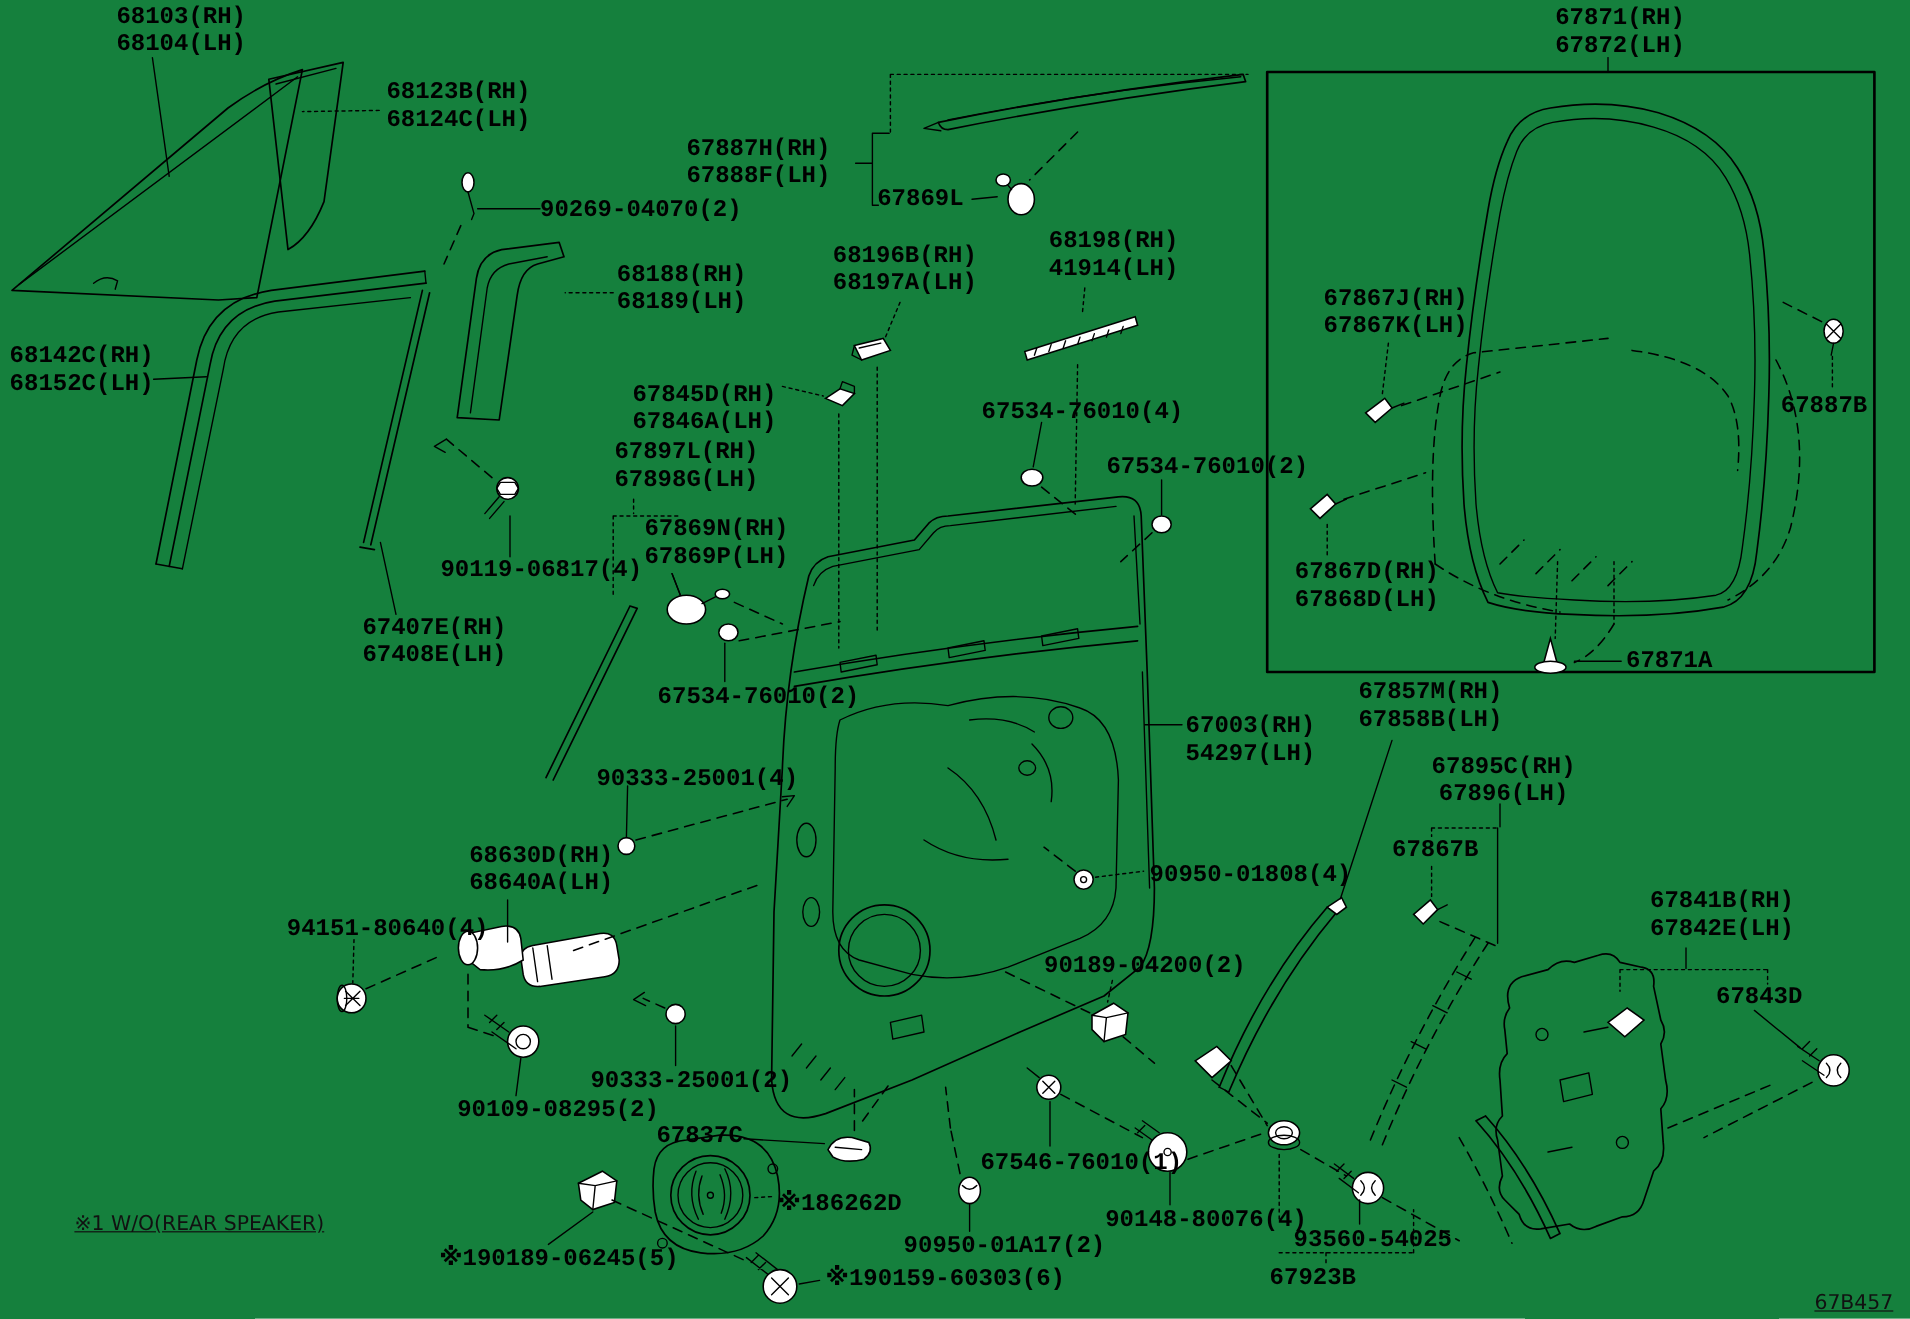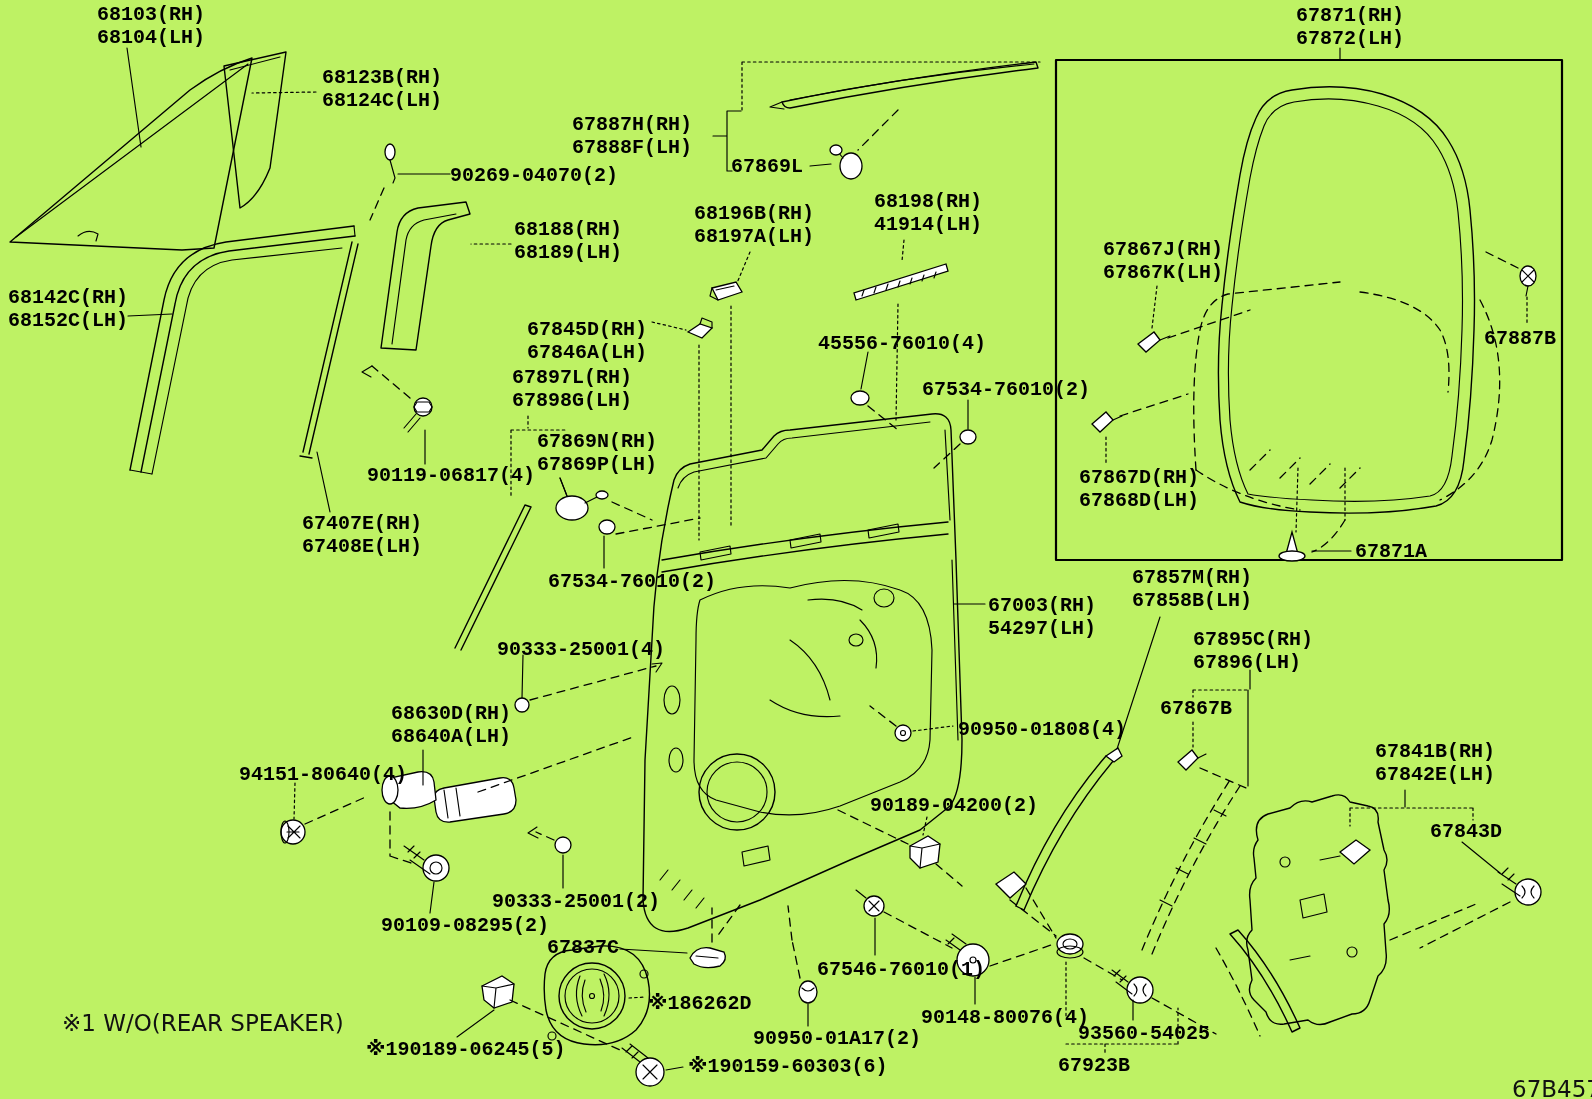--- a/index.html
+++ b/index.html
@@ -1,23 +1,23 @@
 <!DOCTYPE html>
 <html><head>
 <meta charset="utf-8">
 <style>
   html,body{margin:0;padding:0;background:#fff;}
-  .stage{position:relative;width:1592px;height:1099px;background:#bef264;overflow:hidden;
-         font-family:"Liberation Mono","DejaVu Sans Mono",monospace;}
+  .stage{position:relative;width:1592px;height:1099px;background:#15803d;overflow:hidden;
+         font-family:"Liberation Mono","DejaVu Sans Mono",monospace;text-align:center;}
   .art{position:absolute;left:0;top:0;}
   .part-label{position:absolute;font-weight:bold;font-size:20px;line-height:23px;
       color:#000;white-space:pre-line;letter-spacing:0px;
       font-family:"Liberation Mono","DejaVu Sans Mono","DejaVu Sans",monospace;}
   .annotation{position:absolute;font-family:"DejaVu Sans","Liberation Sans",sans-serif;
-      font-size:23px;color:#111;white-space:pre;}
+      font-size:17px;color:#111;white-space:pre;text-decoration:underline;}
   .ln{fill:none;stroke:#000;stroke-width:1.4;stroke-linecap:round;stroke-linejoin:round;}
   .thin{stroke-width:1.15;}
   .thick{stroke-width:2.2;}
   .dot{stroke-dasharray:2.5 3.2;stroke-width:1.2;}
   .dsh{stroke-dasharray:8 6;stroke-width:1.3;}
   .wh{fill:#fff;stroke:#000;stroke-width:1.3;}
 </style>
 </head>
 <body>
 
@@ -280,21 +280,21 @@
 68197A(LH)</div>
 <div class="part-label" style="left:874px;top:190px">68198(RH)
 41914(LH)</div>
 <div class="part-label" style="left:1296px;top:4px">67871(RH)
 67872(LH)</div>
 <div class="part-label" style="left:1103px;top:238px">67867J(RH)
 67867K(LH)</div>
 <div class="part-label" style="left:1484px;top:327px">67887B</div>
 <div class="part-label" style="left:527px;top:318px">67845D(RH)
 67846A(LH)</div>
-<div class="part-label" style="left:818px;top:332px">45556-76010(4)</div>
+<div class="part-label" style="left:818px;top:332px">67534-76010(4)</div>
 <div class="part-label" style="left:922px;top:378px">67534-76010(2)</div>
 <div class="part-label" style="left:512px;top:366px">67897L(RH)
 67898G(LH)</div>
 <div class="part-label" style="left:537px;top:430px">67869N(RH)
 67869P(LH)</div>
 <div class="part-label" style="left:367px;top:464px">90119-06817(4)</div>
 <div class="part-label" style="left:302px;top:512px">67407E(RH)
 67408E(LH)</div>
 <div class="part-label" style="left:1079px;top:466px">67867D(RH)
 67868D(LH)</div>

